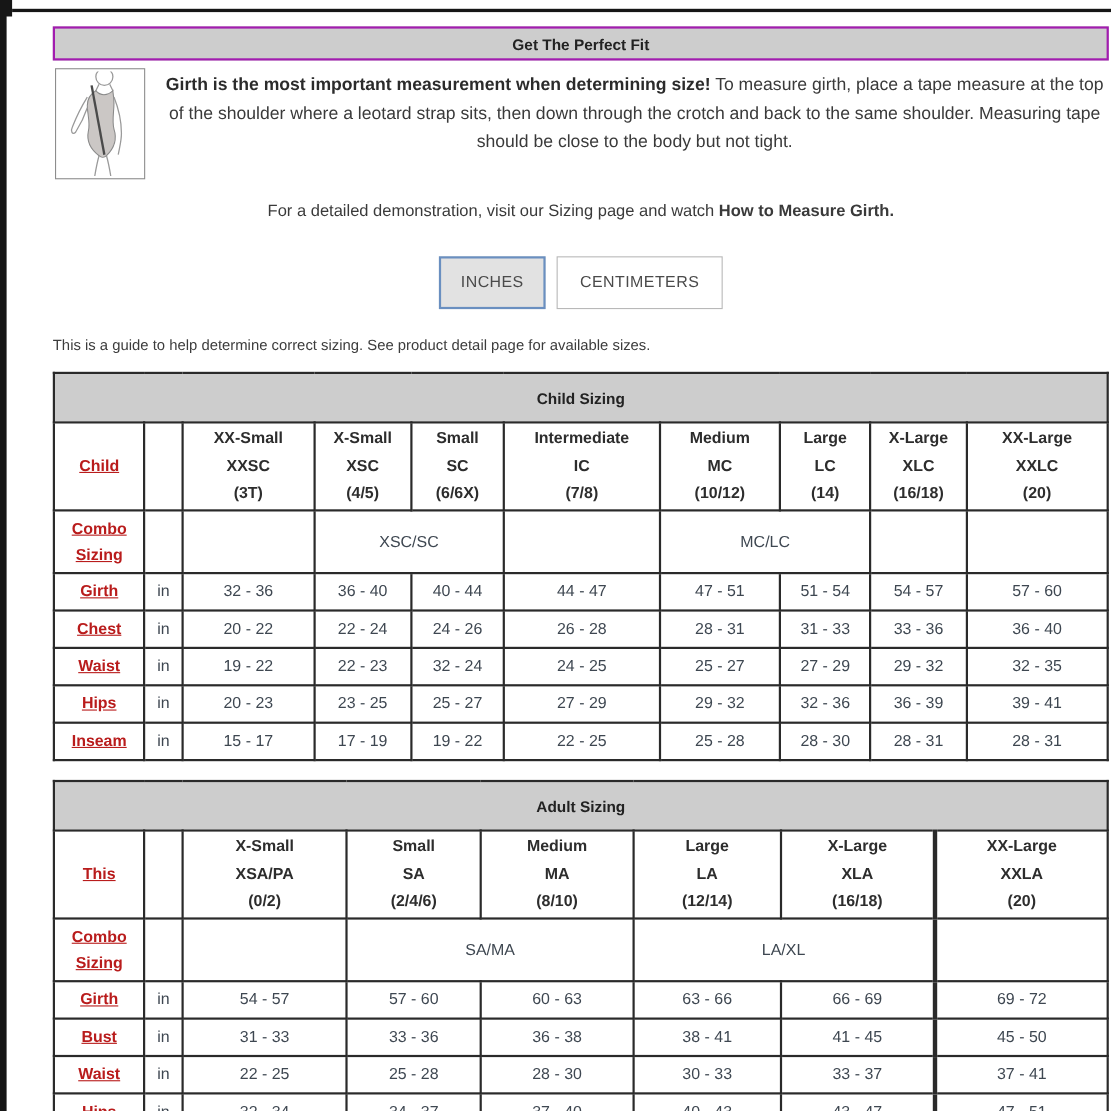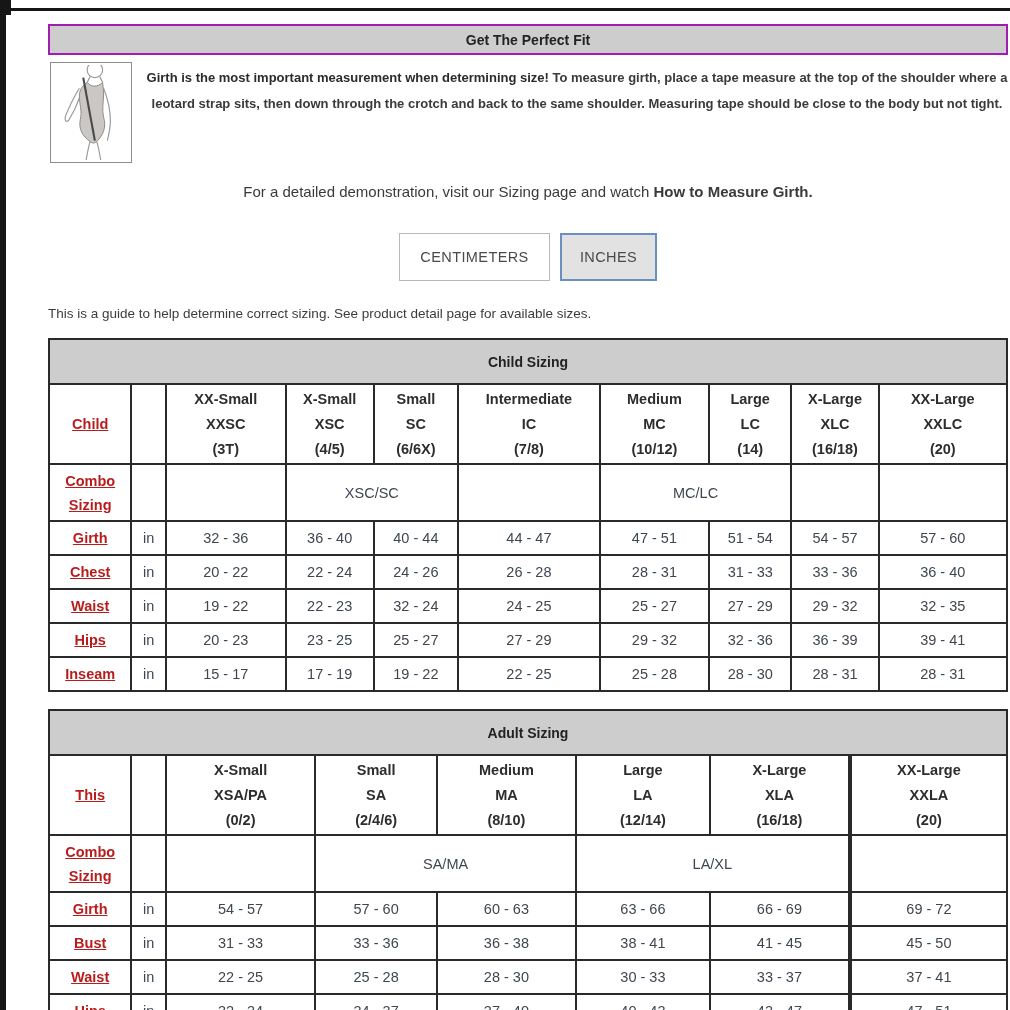--- a/index.html
+++ b/index.html
@@ -21,21 +21,21 @@
     display:flex; align-items:center; justify-content:center;
     font-weight:bold; font-size:14px; color:#222;
   }
 
   .intro-row { margin-top:7px; }
   .figure-box {
     float:left; width:82px; height:101px; border:1px solid #8d8d8d;
     margin:0 14px 4px 2px; background:#fff; padding:2px;
   }
   .figure-box svg { width:100%; height:100%; display:block; }
-  .intro-text { text-align:center; font-size:13px; line-height:26px; color:#3a3a3a; padding-top:3px;font-weight:bold; }
+  .intro-text { text-align:center; font-size:16px; line-height:26px; color:#3a3a3a; padding-top:3px; }
   .intro-text b { color:#2b2b2b; }
   .demo-line { clear:left; padding-top:16px; text-align:center; font-size:15px; color:#3a3a3a; }
 
   .unit-toggle { margin-top:33px; display:flex; justify-content:center; gap:10px; }
   .btn {
     height:48px; display:flex; align-items:center; justify-content:center;
     font-size:14.5px; color:#4a4a4a; letter-spacing:0.4px; cursor:pointer;
     font-family:"Liberation Sans", sans-serif;
   }
   .btn-active   { min-width:97px;  padding:0 14px; background:#e2e2e2; border:2px solid #6a8fc0; }
@@ -84,22 +84,22 @@
           <path d="M45,79 C47,86 48,92 49,98"></path>
         </g>
         <path d="M31,13 L43,78" stroke="#4a4a4a" stroke-width="2.2"></path>
       </svg>
     </div>
     <div class="intro-text"><b>Girth is the most important measurement when determining size!</b><span> To measure girth, place a tape measure at the top of the shoulder where a leotard strap sits, then down through the crotch and back to the same shoulder. Measuring tape should be close to the body but not tight.</span></div>
     <div class="demo-line"><span>For a detailed demonstration, visit our Sizing page and watch </span><b>How to Measure Girth.</b></div>
   </div>
 
   <div class="unit-toggle">
+    <button class="btn btn-active">INCHES</button>
     <button class="btn btn-inactive">CENTIMETERS</button>
-    <button class="btn btn-active">INCHES</button>
   </div>
 
   <div class="note">This is a guide to help determine correct sizing. See product detail page for available sizes.</div>
 
   <table class="size-table" id="child-table">
     <colgroup>
       <col style="width:8.6%">
         <col style="width:3.6%">
         <col style="width:12.5%">
         <col style="width:9.2%">

